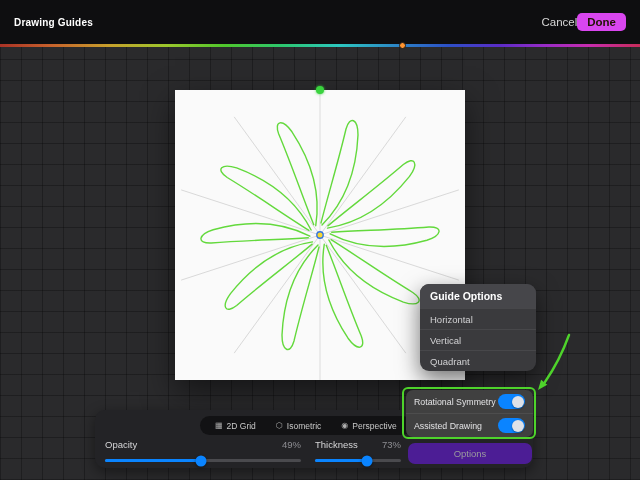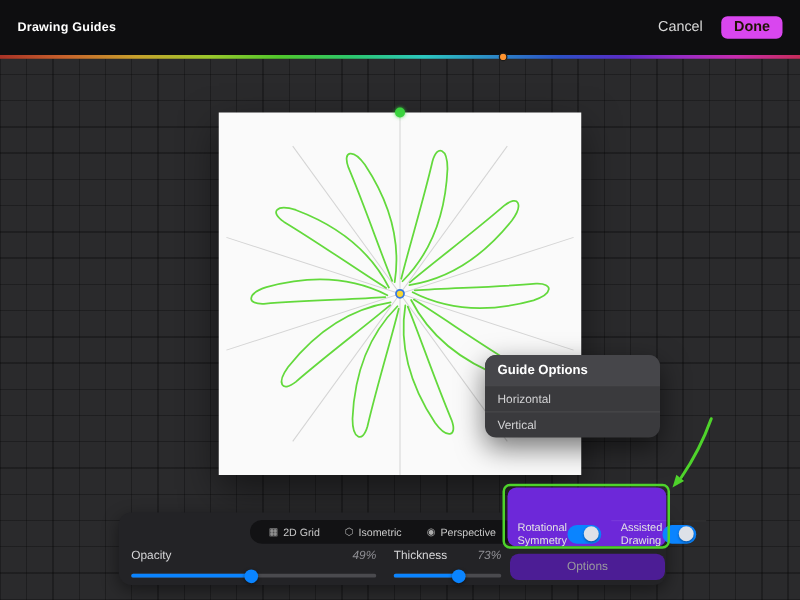--- a/index.html
+++ b/index.html
@@ -4,21 +4,21 @@
 <style>
   html,body{margin:0;padding:0;background:#000;}
   .screen{position:relative;width:640px;height:480px;background:#222;overflow:hidden;
           font-family:"Liberation Sans",sans-serif;-webkit-font-smoothing:antialiased;}
 
   
   .topbar{position:absolute;left:0;top:0;width:640px;height:44px;background:#0e0e10;
           display:flex;align-items:center;justify-content:space-between;
           padding:0 14px;box-sizing:border-box;z-index:8;}
   .title{color:#fff;font-size:10px;font-weight:bold;letter-spacing:.2px;}
-  .topbar-right{display:flex;align-items:center;gap:15px;justify-content:center;}
+  .topbar-right{display:flex;align-items:center;justify-content:center;}
   .cancel{background:none;border:none;color:#d8d8d8;font-size:11.5px;padding:0;}
   .done{background:#d946ef;border:none;color:#201403;font-size:11.5px;font-weight:bold;
         padding:3px 10px;border-radius:5px;}
 
   
   .hue-strip{position:absolute;top:44px;left:0;width:640px;height:3px;z-index:8;
     background:linear-gradient(90deg,#a93226 0%,#c7622c 8%,#c7a02c 17%,#9cc72c 26%,
       #50c72c 35%,#2cc76e 44%,#2cc7c0 53%,#2c86c7 62%,#2c50c7 70%,#5a2cc7 78%,
       #972cc7 85%,#c72cae 92%,#c72c5a 100%);}
   .hue-marker{position:absolute;left:399px;top:-2px;width:7px;height:7px;border-radius:50%;
@@ -33,33 +33,33 @@
 
   
   .white-canvas{position:absolute;left:175px;top:90px;width:290px;height:290px;
     background:#fafafa;z-index:2;box-shadow:0 12px 30px rgba(0,0,0,.5);}
   .white-canvas svg{display:block;}
   .canvas-handle{position:absolute;left:50%;top:-4px;transform:translateX(-50%);
     width:8px;height:8px;border-radius:50%;background:#3ad33e;
     box-shadow:0 0 3px rgba(58,211,62,.9);z-index:3;}
 
   
-  .popup{position:absolute;left:388px;top:284px;width:140px;background:#3a3a3d;
+  .popup{position:absolute;left:420px;top:284px;width:116px;background:#3a3a3d;
     border-radius:9px;overflow:hidden;z-index:6;box-shadow:0 8px 22px rgba(0,0,0,.55);}
   .popup-title{padding:6px 10px;font-size:10.5px;font-weight:bold;color:#fff;background:#46464a;}
   .popup-option{height:20px;display:flex;align-items:center;justify-content:space-between;
     padding:0 10px;font-size:9.5px;color:#d2d2d4;border-top:1px solid rgba(255,255,255,.07);}
   .popup-option.selected{background:#0a84ff;color:#fff;border-top-color:rgba(255,255,255,.15);}
   .check{display:none;font-size:10px;font-weight:bold;}
   .popup-option.selected .check{display:inline;}
 
   
   .toggles-panel{position:absolute;left:406px;top:390px;width:127px;height:47px;
-    background:#6d28d9;border-radius:7px;z-index:6;display:flex;flex-direction:row;
-    box-sizing:border-box;align-items:flex-end;}
+    background:#404040;border-radius:7px;z-index:6;display:flex;flex-direction:column;
+    box-sizing:border-box;}
   .toggle-row{flex:1;display:flex;align-items:center;justify-content:space-between;padding:0 8px;}
   .toggle-row + .toggle-row{border-top:1px solid rgba(255,255,255,.07);}
   .toggle-label{font-size:8.8px;color:#e2e2e4;}
   .switch{position:relative;width:27px;height:15px;border-radius:8px;background:#555;flex:0 0 auto;}
   .switch.on{background:#0a84ff;}
   .knob{position:absolute;top:1.5px;left:1.5px;width:12px;height:12px;border-radius:50%;
     background:#dde1e8;box-shadow:0 1px 2px rgba(0,0,0,.4);}
   .switch.on .knob{left:13.5px;}
 
   
@@ -67,21 +67,21 @@
     background:#232326;border-radius:10px;z-index:3;box-shadow:0 4px 14px rgba(0,0,0,.45);}
   .tabs{position:absolute;left:105px;top:6px;height:19px;background:#121214;
     border-radius:10px;display:flex;align-items:center;padding:0 5px;}
   .tab{display:flex;align-items:center;gap:4px;padding:0 10px;height:100%;
     color:#c9c9c9;font-size:8.5px;white-space:nowrap;}
   .tab .icon{font-size:8px;color:#aeaeae;line-height:1;}
 
   .slider-group{position:absolute;top:29px;}
   .slider-head{display:flex;align-items:center;justify-content:space-between;
     font-size:9.5px;color:#d6d6d8;}
-  .slider-value{color:#8e8e93;font-style:italic;}
+  .slider-value{color:#8e8e93;}
   .track{position:relative;height:3px;background:#4a4a4e;border-radius:2px;margin-top:9px;}
   .fill{position:absolute;left:0;top:0;height:100%;background:#0a84ff;border-radius:2px;}
   .thumb{position:absolute;top:50%;left:0;width:11px;height:11px;border-radius:50%;
     background:#0a84ff;transform:translate(-50%,-50%);box-shadow:0 1px 3px rgba(0,0,0,.5);}
 
   .options-btn{position:absolute;left:408px;top:443px;width:124px;height:21px;
     background:#4c1d95;border:none;border-radius:7px;color:#9a9a9e;font-size:9.5px;z-index:4;}
 
   
   .annotation-box{position:absolute;left:402px;top:387px;width:134px;height:52px;
@@ -142,20 +142,24 @@
   <div class="popup">
     <div class="popup-title">Guide Options</div>
     <div class="popup-option">
       <span>Horizontal</span>
 
     </div>
     <div class="popup-option">
       <span>Vertical</span>
 
     </div>
+    <div class="popup-option">
+      <span>Quadrant</span>
+
+    </div>
   </div>
 
   <div class="toggles-panel">
     <div class="toggle-row">
       <span class="toggle-label">Rotational Symmetry</span>
       <span class="switch on">
         <span class="knob"></span>
       </span>
     </div>
     <div class="toggle-row">

